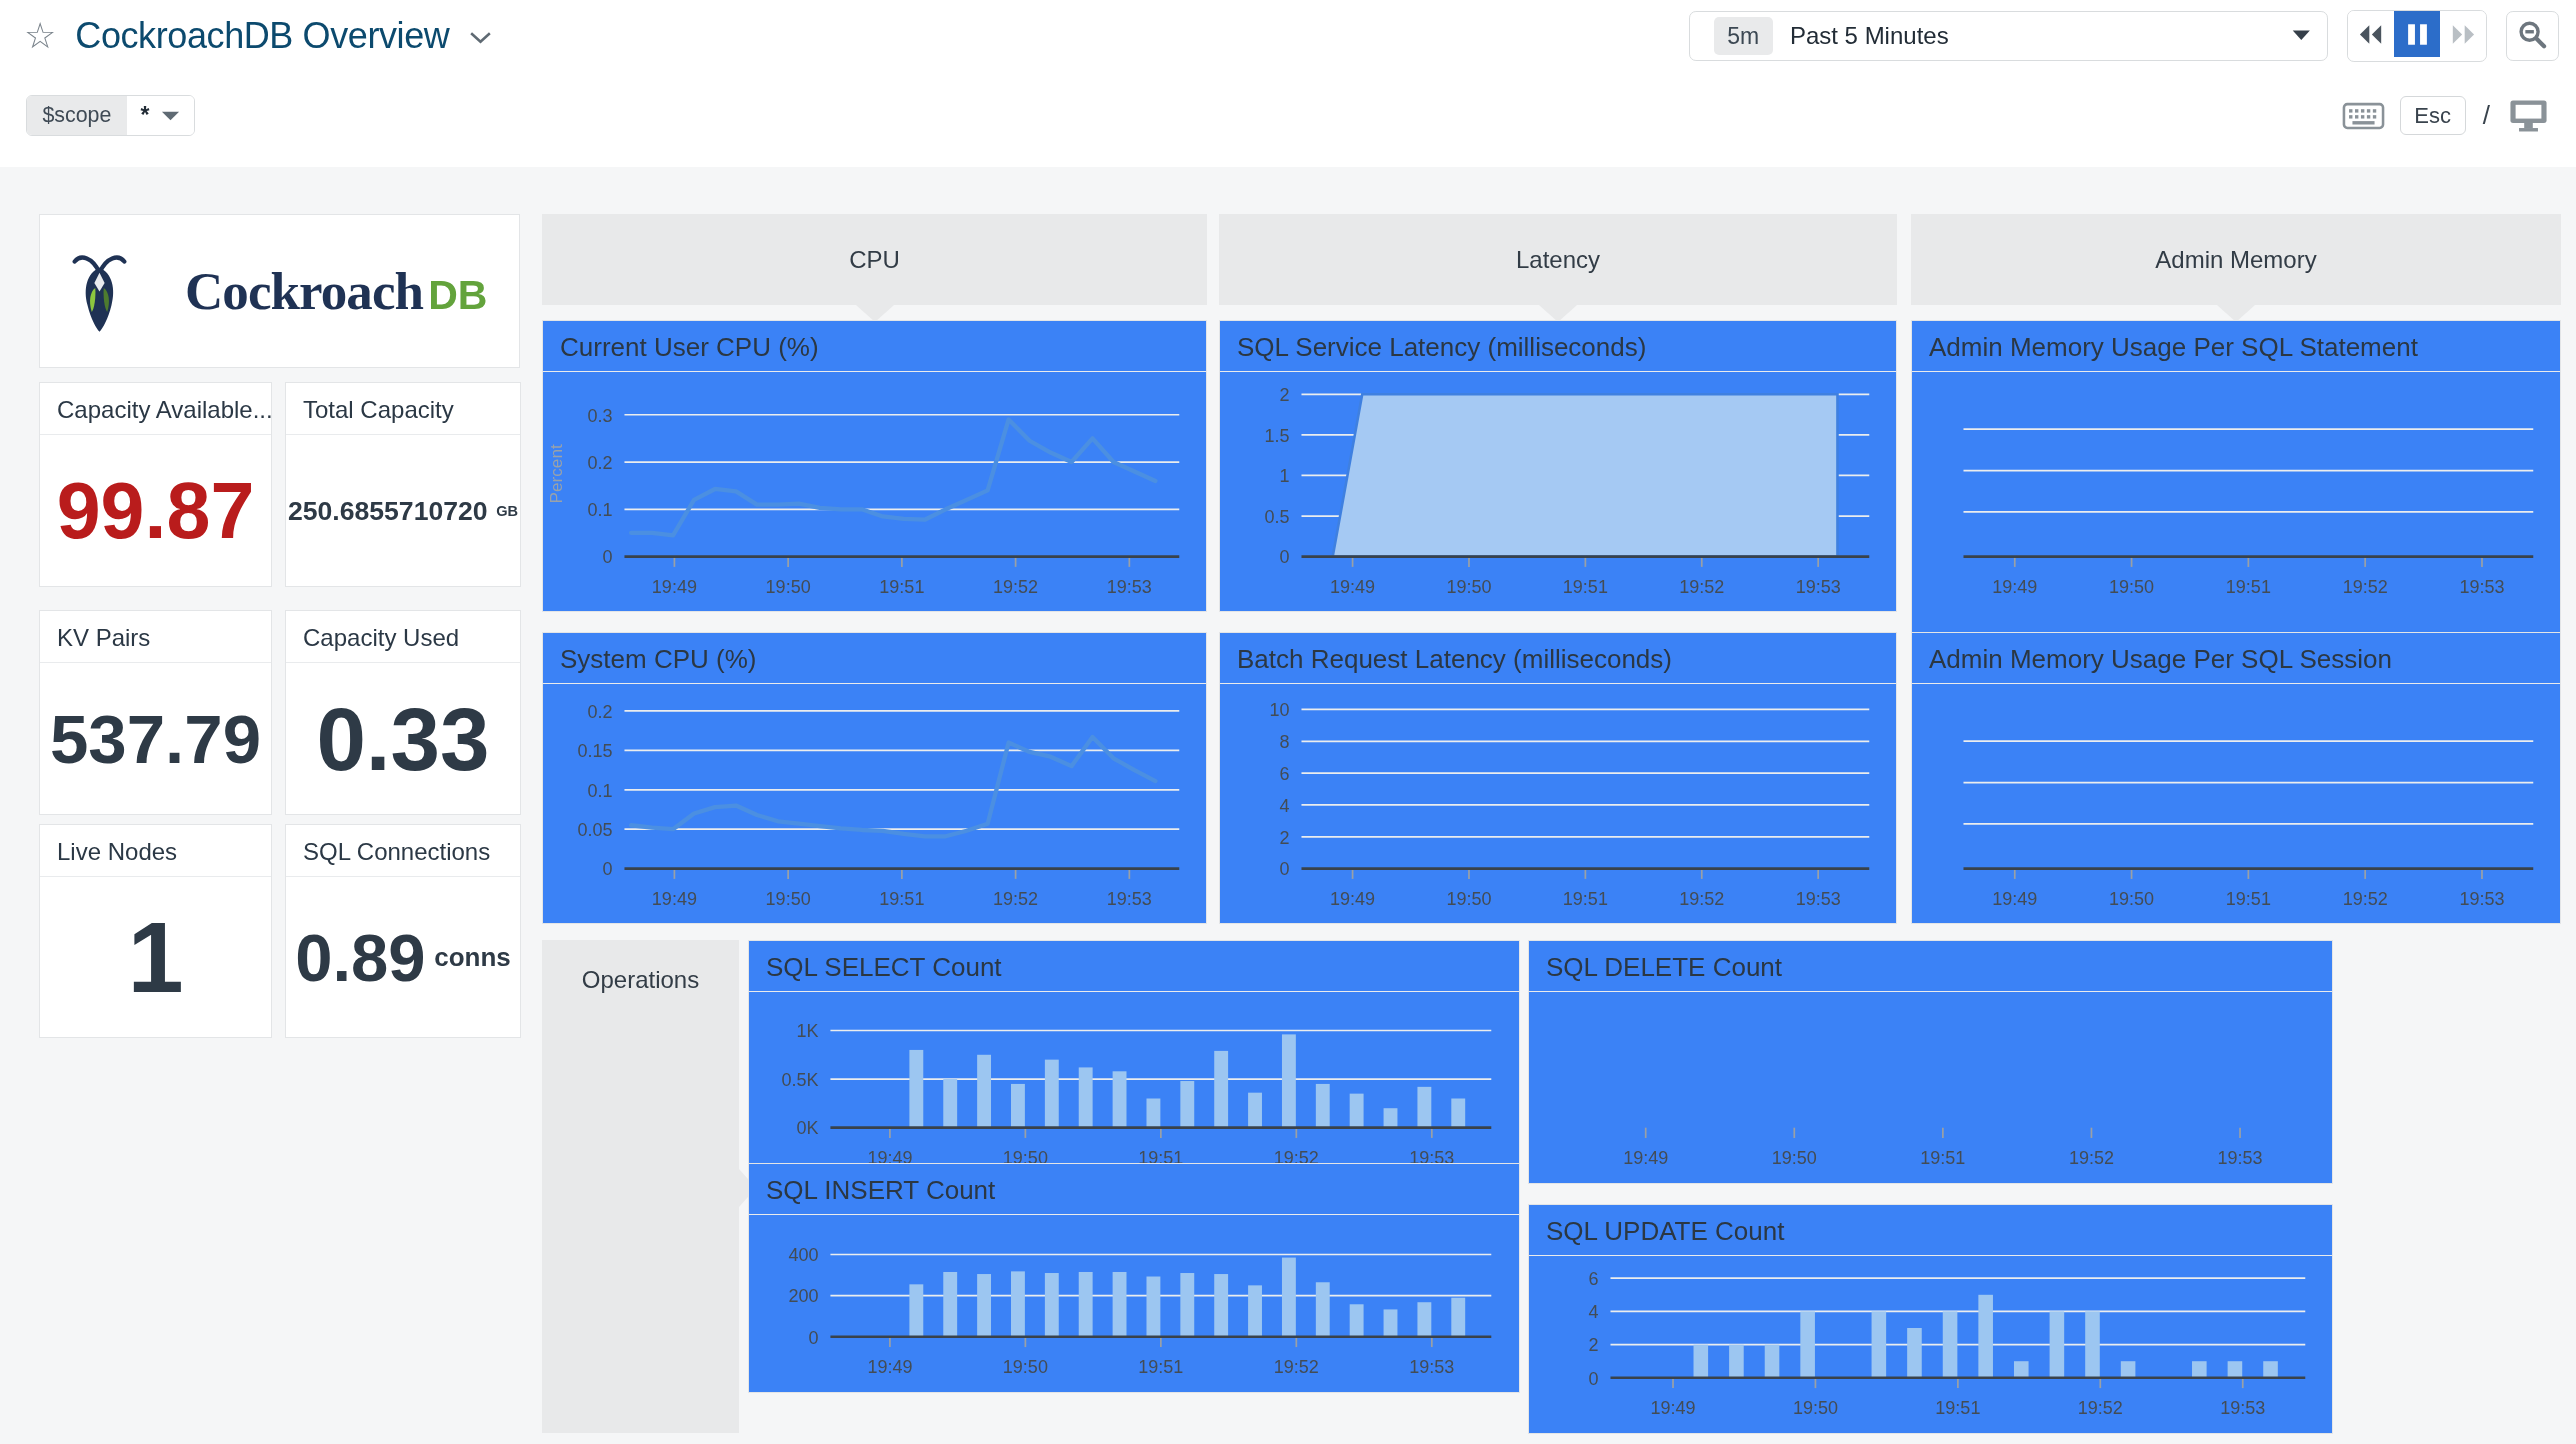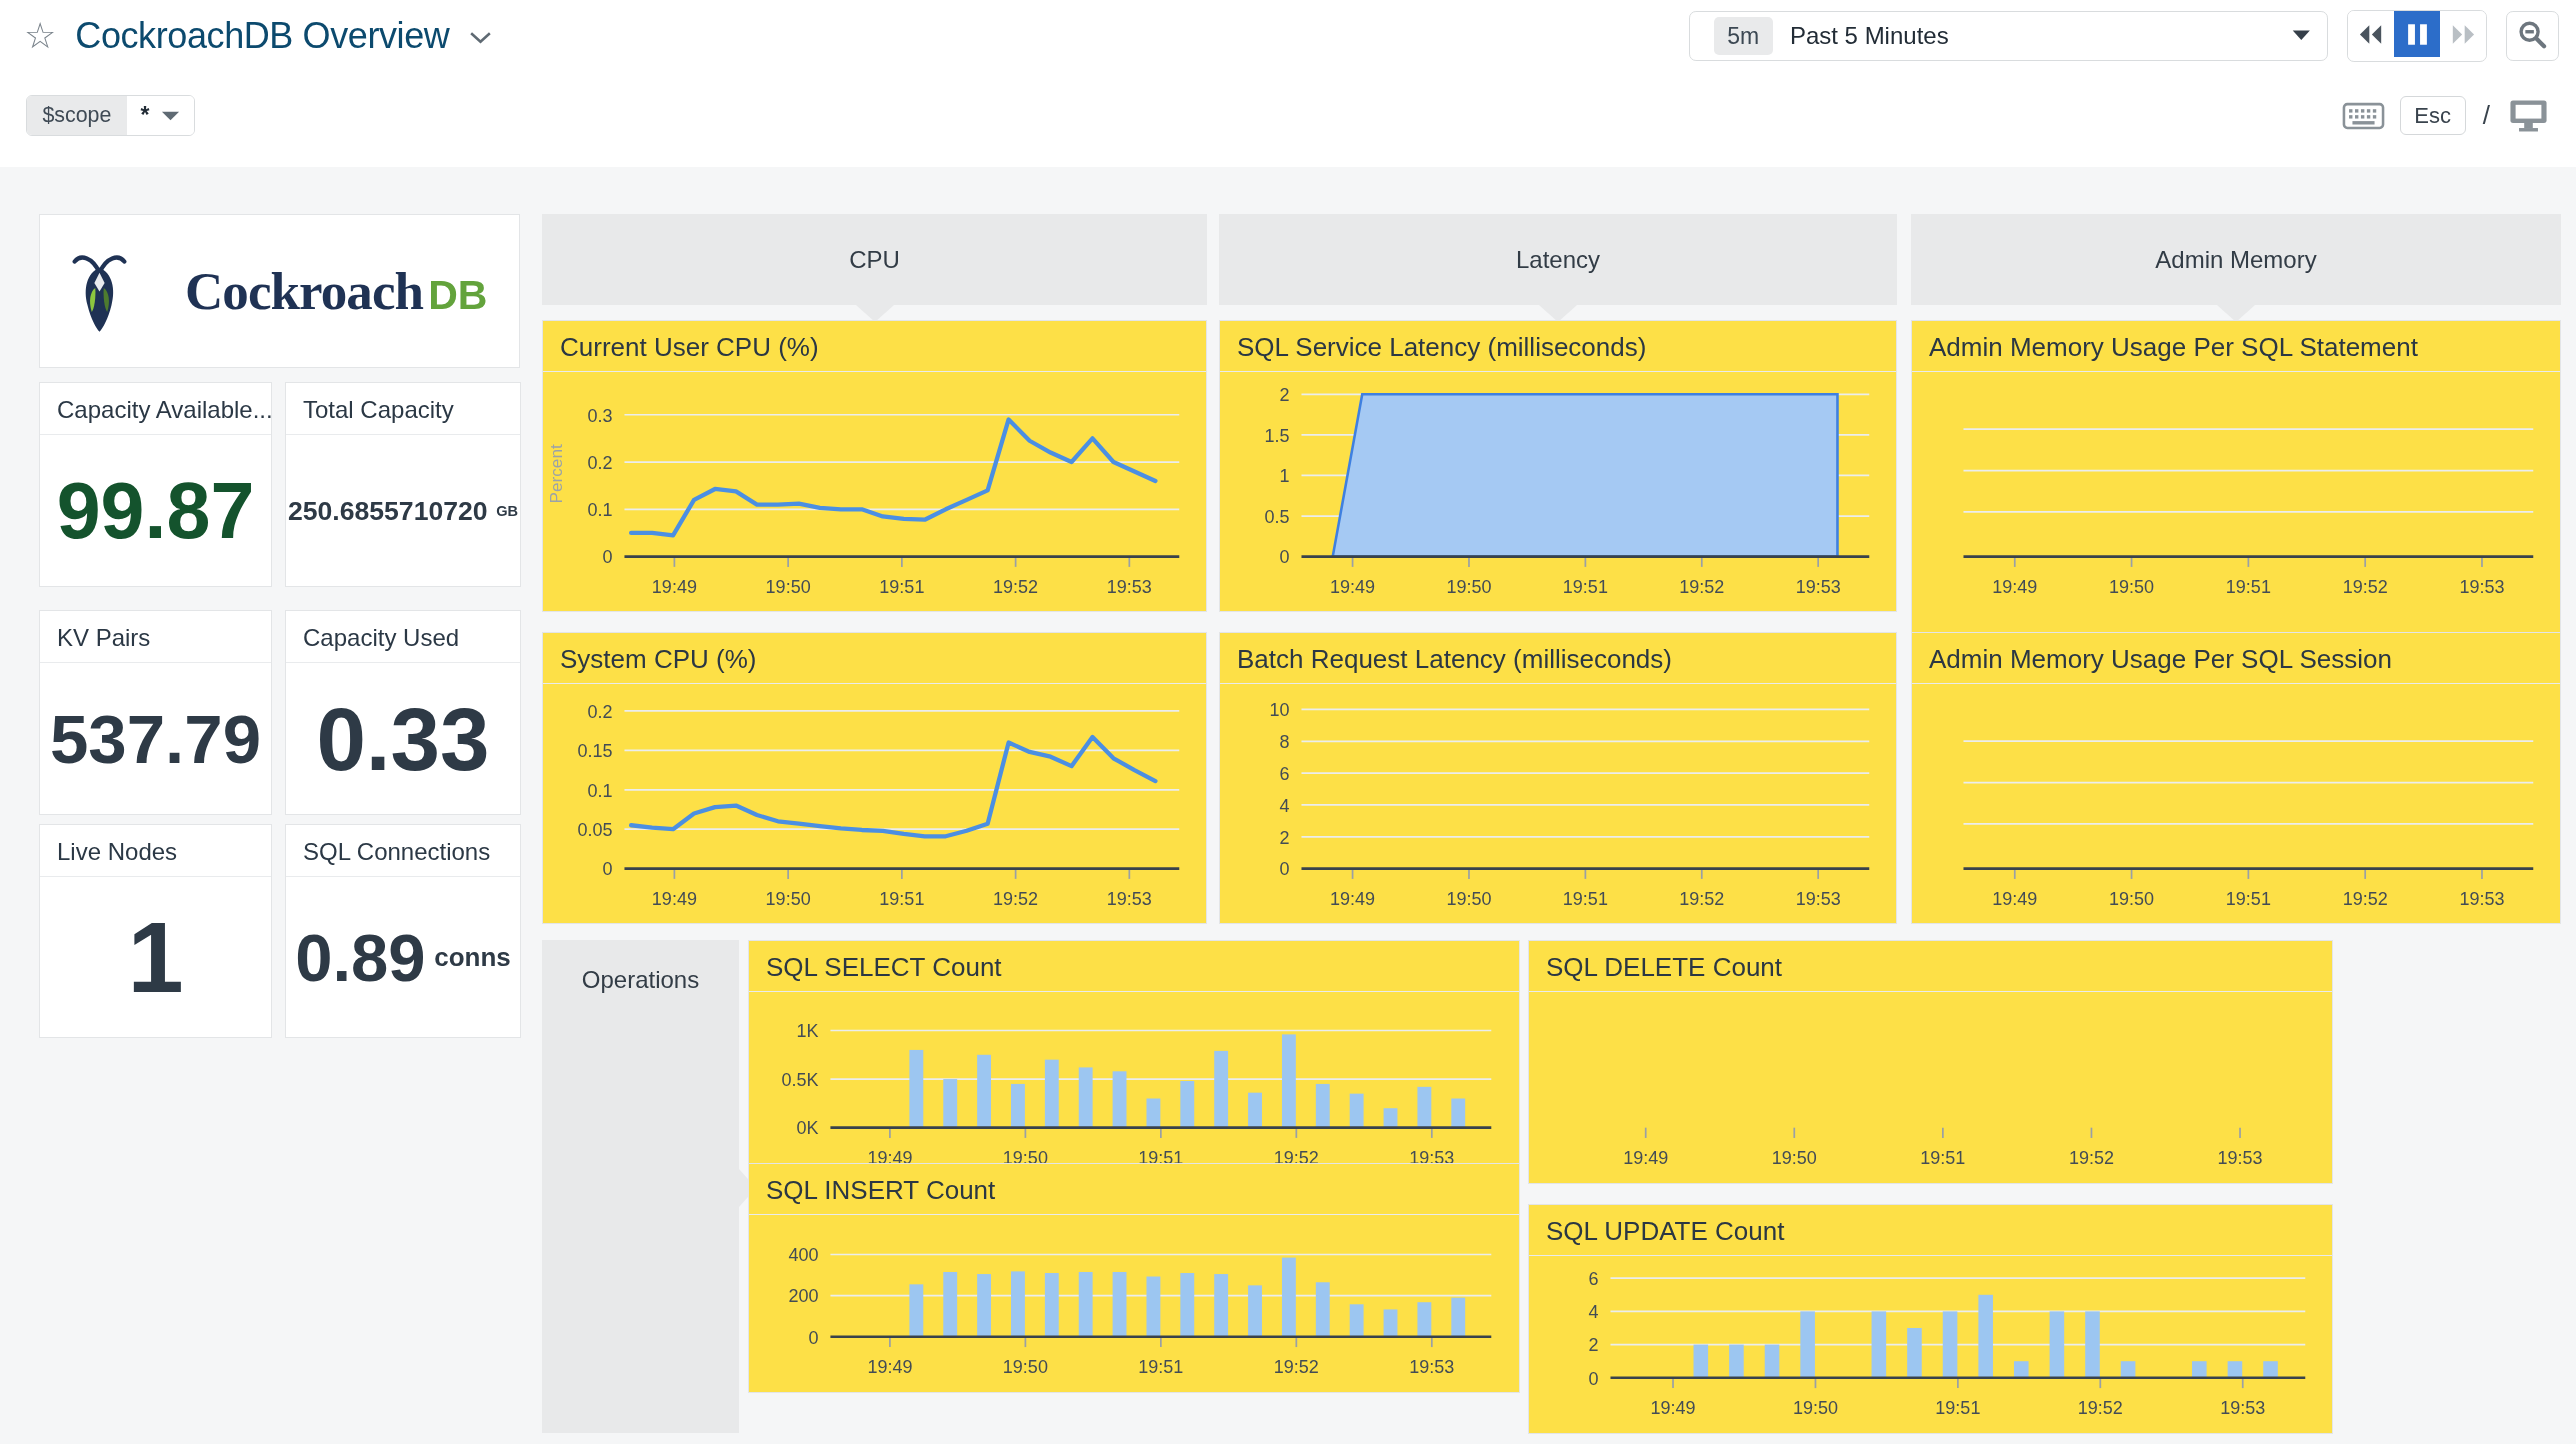--- a/index.html
+++ b/index.html
@@ -27,35 +27,35 @@
   .h2right{margin-left:auto;display:flex;align-items:center;gap:13.7px;}
   .esckey{border:1.7px solid #d5d8da;border-radius:6px;background:#fff;padding:5.1px 13.7px;font-size:22px;color:#39434d;}
   .slash{font-size:26px;color:#39434d;margin:0 3.4px;}
   
   .dash{position:absolute;left:0;top:167px;width:2576px;height:1277px;}
   .card{position:absolute;background:#fff;border:1.7px solid #e3e5e7;box-sizing:border-box;}
   .card-head{height:48px;line-height:48px;padding:3.4px 17px 0;font-size:24px;color:#2b3845;border-bottom:1.7px solid #e9ebed;white-space:nowrap;overflow:hidden;}
   .card-body{position:absolute;left:0;right:0;top:53px;bottom:0;display:flex;align-items:center;justify-content:center;}
   .bigval{font-weight:bold;color:#2e3a46;}
   .valunit{font-weight:bold;color:#2e3a46;margin-left:8.6px;}
-  .green{color:#14532d;}
+  .green{color:#b91c1c;}
   .valrow{display:flex;align-items:center;justify-content:center;}
   
   .logocard{display:flex;align-items:center;justify-content:center;gap:15.4px;}
   .logotext{font-family:"Liberation Serif",serif;font-weight:bold;font-size:53px;color:#1f3254;letter-spacing:-0.9px;margin-left:43px;}
   .logodb{font-family:"Liberation Sans",sans-serif;font-weight:bold;font-size:41px;color:#63a33c;margin-left:5.1px;}
   
   .ghead{position:absolute;background:#e8e9ea;text-align:center;font-size:24px;color:#323c46;}
   .ghead .glabel{line-height:91px;}
   .notch-down{position:absolute;left:50%;top:100%;margin-left:-19px;width:0;height:0;border:19px solid transparent;border-top:17px solid #e8e9ea;border-bottom:0;}
   .notch-right{position:absolute;left:100%;top:229px;width:0;height:0;border:19px solid transparent;border-left:17px solid #e8e9ea;border-right:0;}
   .opsbox{position:absolute;background:#e8e9ea;}
   .opslabel{text-align:center;padding-top:26px;font-size:24px;color:#323c46;}
   
-  .panel{position:absolute;background:#fde047;border:1.7px solid #e3e5e7;box-sizing:border-box;}
+  .panel{position:absolute;background:#3b82f6;border:1.7px solid #e3e5e7;box-sizing:border-box;}
   .ptitle{height:48px;line-height:48px;padding:1.7px 0 0 17px;font-size:26px;color:#2b3743;border-bottom:1.7px solid #e9ebed;white-space:nowrap;overflow:hidden;}
   .chart{position:absolute;left:0;right:0;top:51px;bottom:0;}
   svg text{font-family:"Liberation Sans",sans-serif;}
 </style>
 </head>
 <body>
 
 <div class="topstrip"></div>
 
 <div class="hrow1">

